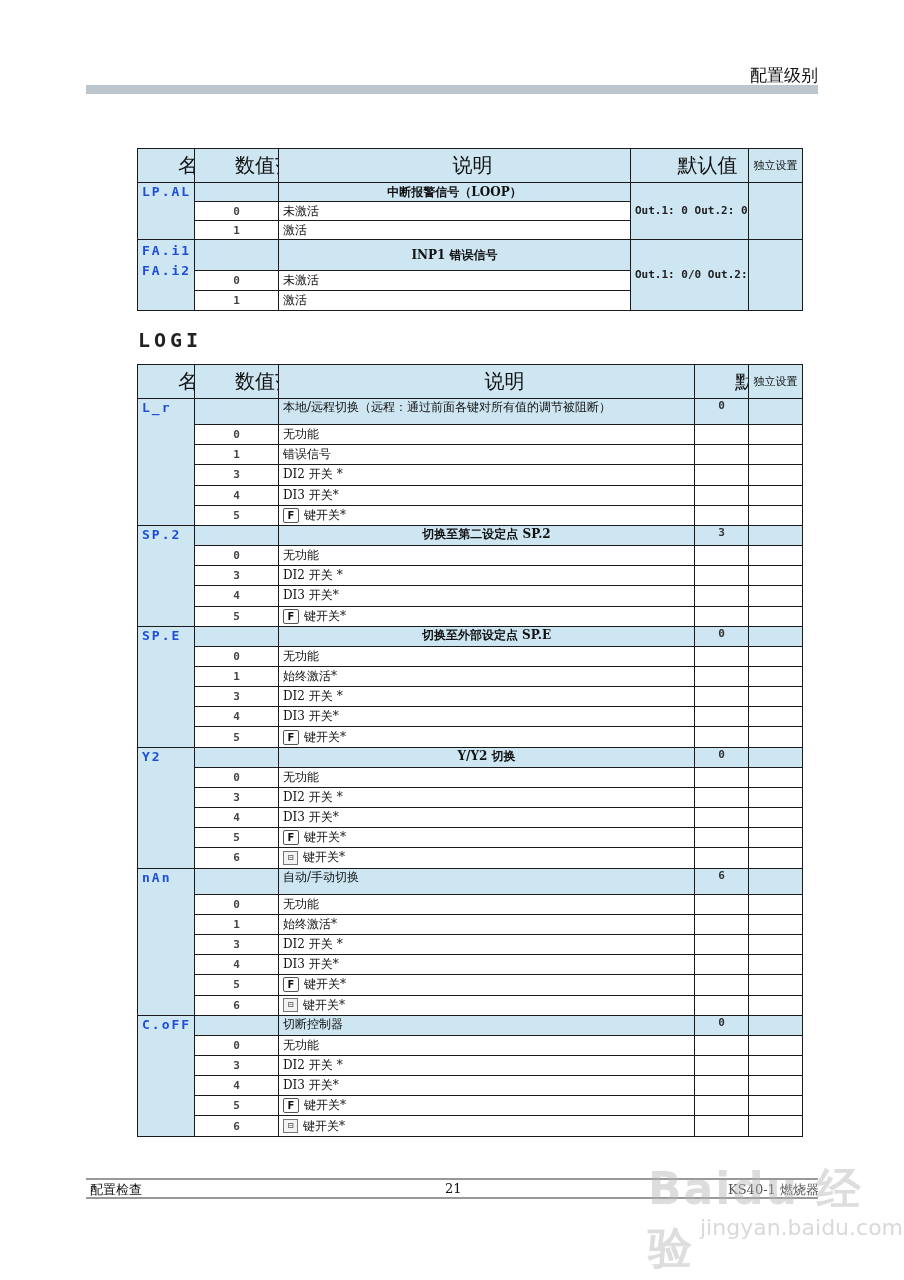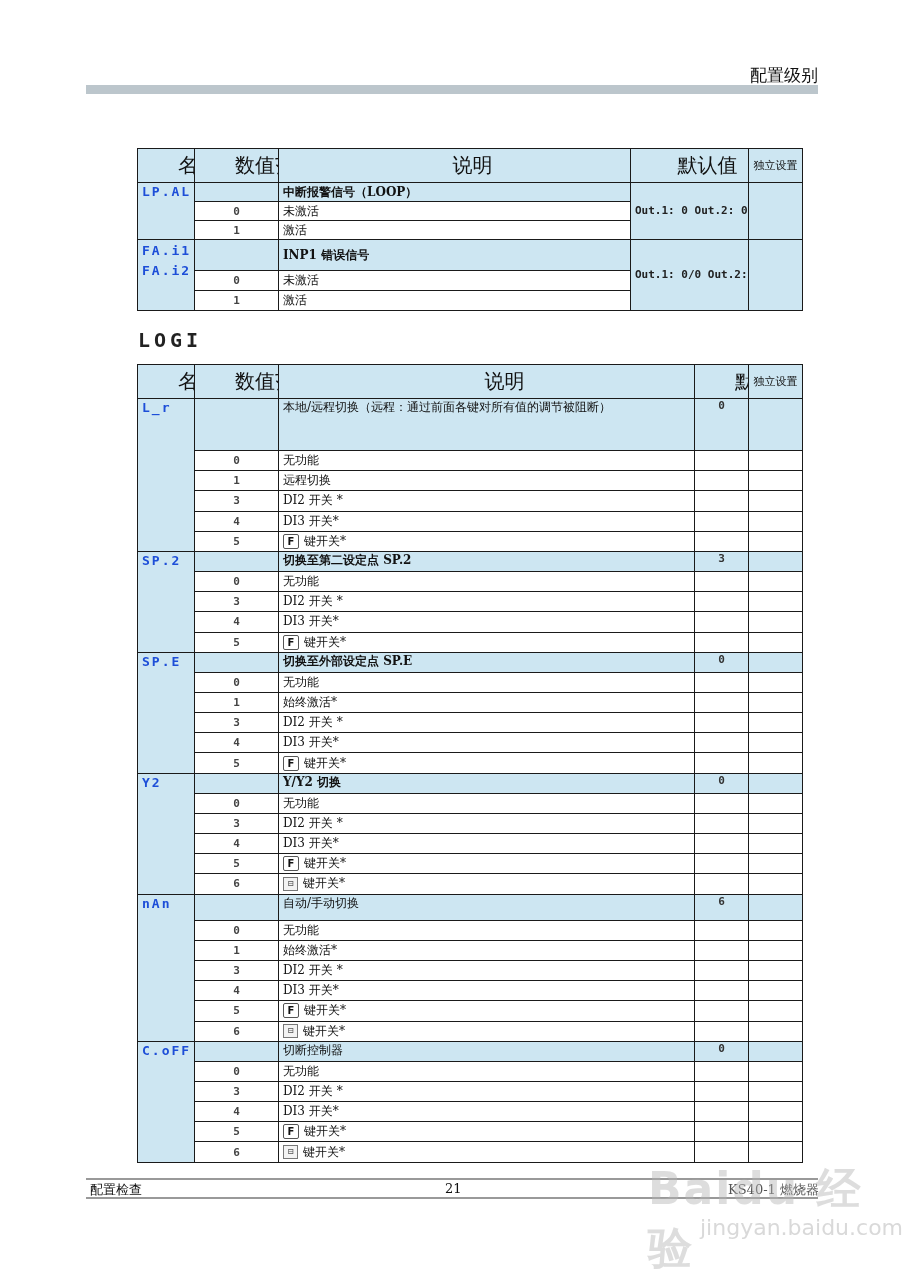--- a/index.html
+++ b/index.html
@@ -8,21 +8,21 @@
   .hdr-bar { position:absolute; left:86px; top:85px; width:732px; height:9px; background:#bcc6cc; }
   table.t { position:absolute; border-collapse:collapse; table-layout:fixed; font-size:12px; }
   table.t td, table.t th { border:1.5px solid #1a1a1a; padding:0 4px; overflow:hidden; white-space:nowrap; }
   table.t th { background:#cde6f2; font-weight:normal; font-size:20px; font-family:"DejaVu Sans","Liberation Sans",sans-serif;padding-left:40px; }
   th.small { font-size:11px !important; padding:0 1px !important; }
   .blue { background:#cde6f2; }
   .white { background:#ffffff; }
   .seg { font-family:"DejaVu Sans Mono","Liberation Mono",monospace; font-weight:bold; letter-spacing:2px; font-size:13px; color:#1d4ed8;margin-top:32px; }
   .rng { text-align:center; font-family:"DejaVu Sans Mono","Liberation Mono",monospace; font-weight:bold; color:#444; font-size:11px; }
   .desc { font-size:12px; }
-  .bold { font-weight:bold; }
+  .bold { font-weight:bold;text-align:center; }
   .dflt { text-align:center; font-family:"DejaVu Sans Mono","Liberation Mono",monospace; font-weight:bold; font-size:11px; color:#333; }
   .outs { font-family:"DejaVu Sans Mono","Liberation Mono",monospace; font-weight:bold; font-size:11px; color:#222; line-height:12px; text-align:center; white-space:pre; }
   .namecell { vertical-align:top; padding-top:1px !important; }
   .keyF { display:inline-block; width:14px; height:13px; border:1px solid #555; border-radius:2px; font-family:"DejaVu Sans","Liberation Sans",sans-serif; font-size:10px; font-weight:bold; line-height:13px; text-align:center; margin-right:5px; vertical-align:middle; background:#fff; }
   .keyM { display:inline-block; width:13px; height:12px; border:1px solid #777; font-size:8px; line-height:12px; text-align:center; margin-right:5px; vertical-align:middle; color:#555; background:#f3f3f3; }
   .logi { position:absolute; left:138px; top:328px; font-family:"DejaVu Sans Mono","Liberation Mono",monospace; font-weight:bold; font-size:20px; letter-spacing:4px; color:#222; }
   .foot-line1 { position:absolute; left:86px; top:1178px; width:732px; height:2px; background:#999; }
   .foot-line2 { position:absolute; left:86px; top:1197px; width:732px; height:2px; background:#999; }
   .foot-left { position:absolute; left:90px; top:1181px; font-size:13px; }
   .foot-mid { position:absolute; left:445px; top:1181px; font-size:13px; }
@@ -107,36 +107,36 @@
   <thead>
     <tr style="height:34px">
       <th>名称</th>
       <th>数值范围</th>
       <th>说明</th>
       <th>默认值</th>
       <th class="small">独立设置</th>
     </tr>
   </thead>
   <tbody id="t2body">
-      <tr style="height: 52px;">
+      <tr style="height: 26px;">
         <td rowspan="6" class="blue seg namecell">L_r</td>
         <td class="blue"></td>
         <td class="blue desc" style="vertical-align:top;">本地/远程切换（远程：通过前面各键对所有值的调节被阻断）</td>
         <td class="blue dflt" style="vertical-align:top;">0</td>
         <td class="blue"></td>
       </tr>
       <tr style="height: 20.2px;">
         <td class="white rng">0</td>
         <td class="white desc"><span>无功能</span></td>
         <td class="white"></td>
         <td class="white"></td>
       </tr>
       <tr style="height: 20.2px;">
         <td class="white rng">1</td>
-        <td class="white desc"><span>远程切换</span></td>
+        <td class="white desc"><span>错误信号</span></td>
         <td class="white"></td>
         <td class="white"></td>
       </tr>
       <tr style="height: 20.2px;">
         <td class="white rng">3</td>
         <td class="white desc"><span>DI2 开关 *</span></td>
         <td class="white"></td>
         <td class="white"></td>
       </tr>
       <tr style="height: 20.2px;">

